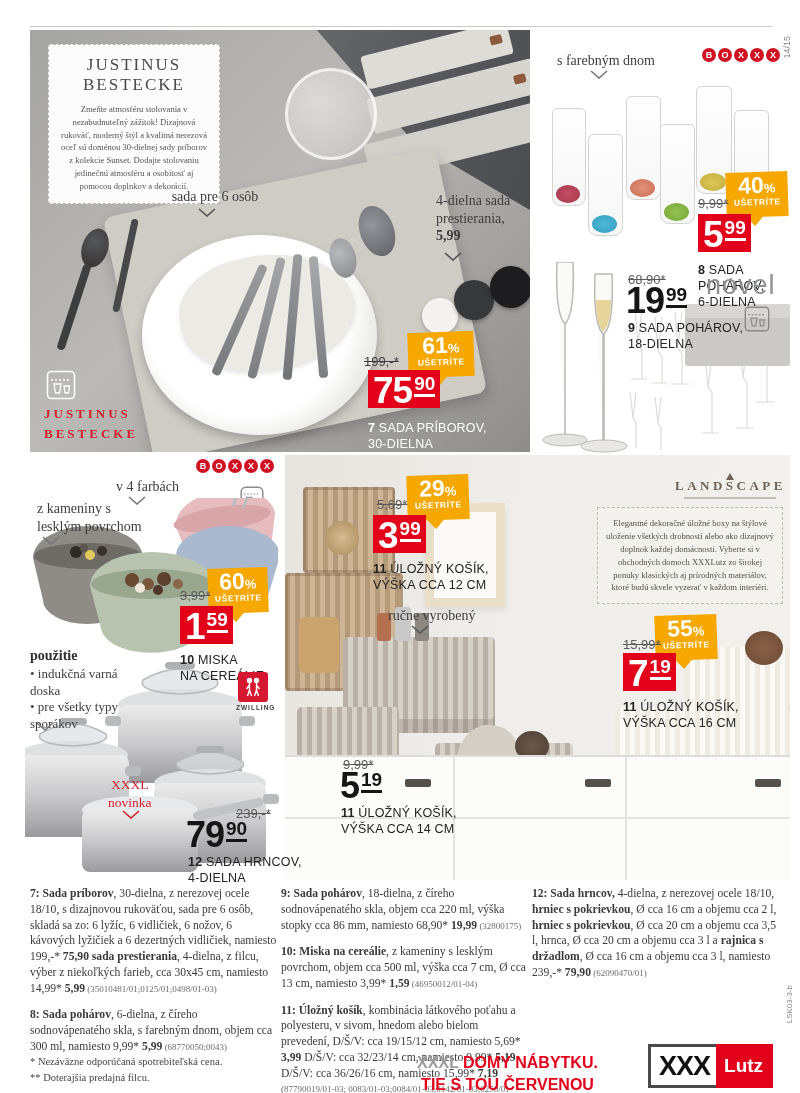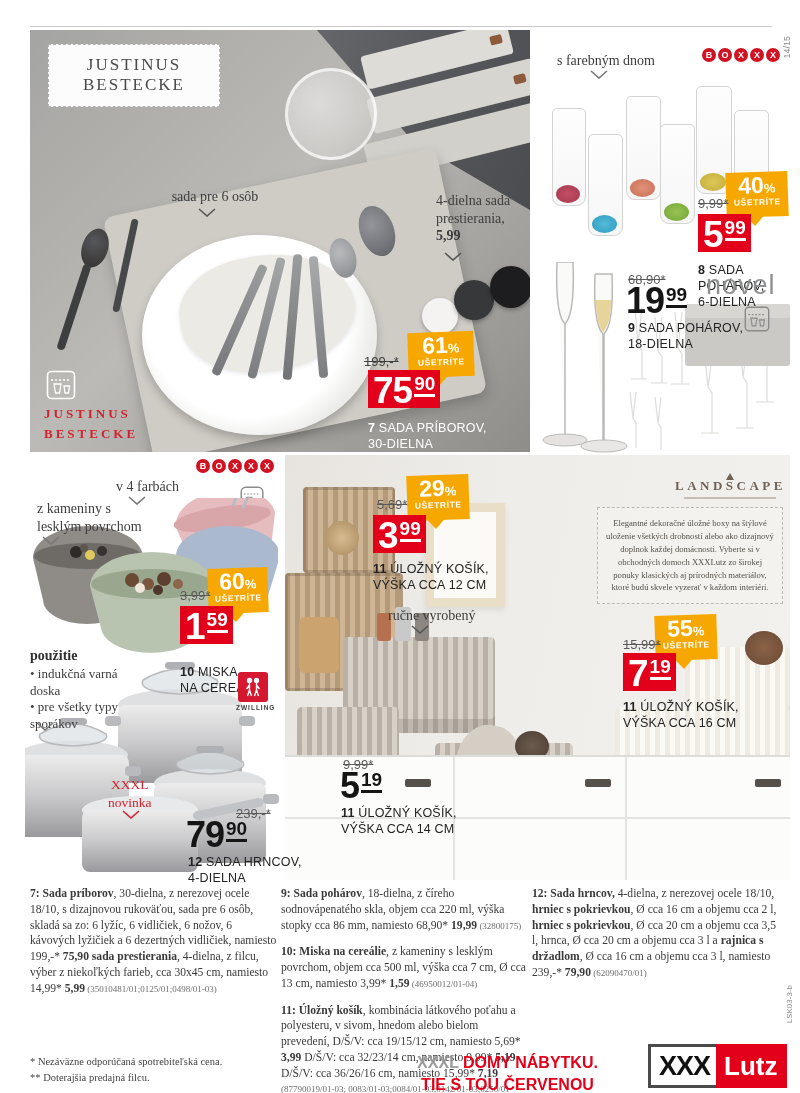--- a/index.html
+++ b/index.html
@@ -43,21 +43,21 @@
   .zwl{z-index:6;text-align:center;width:34px;}
   .zwl .sq{width:30px;height:30px;background:#d5172f;border-radius:3px;margin:0 auto;
            display:flex;align-items:center;justify-content:center;}
   .zwl .nm{font-size:6.5px;font-weight:700;letter-spacing:1px;color:#3a3a3a;margin-top:2px;}
   .landscape{z-index:6;text-align:center;color:#6f6257;}
   .landscape .nm{font-family:"Liberation Serif",serif;font-size:13px;letter-spacing:3.5px;font-weight:700;}
   .landscape .tg{width:92px;height:2px;background:#c6beb4;margin:3px auto 0;}
   .xxxlutz{display:flex;z-index:6;}
   .xxxlutz .l{background:#fff;border:3px solid #4a4a4a;border-right:none;color:#111;
       font-weight:800;font-size:27px;letter-spacing:-1px;padding:2px 6px 2px 8px;line-height:34px;}
-  .xxxlutz .r{background:#e2001a;color:#fff;font-weight:800;font-size:26px;
+  .xxxlutz .r{background:#e2001a;color:#fff;font-weight:800;font-size:19px;
       padding:5px 10px 5px 8px;line-height:34px;}
 
   
   .infobox{background:rgba(255,255,255,.96);border:1px dashed #b5b5b5;text-align:center;
            z-index:5;padding:10px 10px;}
   .infobox .t{font-family:"Liberation Serif",serif;font-size:17px;letter-spacing:2px;
               color:#4a4a4a;line-height:1.2;}
   .infobox .b{font-family:"Liberation Serif",serif;font-size:8.6px;line-height:1.5;
               color:#555;margin-top:7px;}
 
@@ -110,20 +110,21 @@
     <div class="abs" style="left:258px;top:224px;width:9px;height:126px;background:linear-gradient(#9a9c9e,#717376);border-radius:4px;transform:rotate(5deg);"></div>
     <div class="abs" style="left:284px;top:226px;width:9px;height:122px;background:linear-gradient(#a8aaac,#7b7d80);border-radius:4px;transform:rotate(-5deg);"></div>
     <div class="abs" style="left:300px;top:208px;width:26px;height:40px;background:radial-gradient(circle at 40% 35%,#b8babc,#84868a);border-radius:50%;transform:rotate(-14deg);"></div>
     <div class="abs" style="left:330px;top:175px;width:34px;height:52px;background:radial-gradient(circle at 40% 35%,#93959a,#5f6165);border-radius:50%;transform:rotate(-20deg);"></div>
     <div class="abs" style="left:52px;top:198px;width:26px;height:40px;background:radial-gradient(circle at 40% 35%,#55575a,#332f2e);border-radius:50%;transform:rotate(18deg);"></div>
     <div class="abs" style="left:40px;top:232px;width:8px;height:90px;background:#3c3e40;border-radius:4px;transform:rotate(18deg);"></div>
     <div class="abs" style="left:92px;top:188px;width:7px;height:95px;background:#46484a;border-radius:4px;transform:rotate(12deg);"></div>
 
     <div class="abs infobox" style="left:18px;top:14px;width:150px;">
       <div class="t"><span>JUSTINUS</span><br><span>BESTECKE</span></div>
+      <div class="b">Zmeňte atmosféru stolovania v nezabudnuteľný zážitok! Dizajnová rukoväť, moderný štýl a kvalitná nerezová oceľ sú doménou 30-dielnej sady príborov z kolekcie Sunset. Dodajte stolovaniu jedinečnú atmosféru a osobitosť aj pomocou doplnkov a dekorácií.</div>
     </div>
 
     <div class="abs callout serif" style="left:110px;top:158px;width:150px;text-align:center;">sada pre 6 osôb</div>
     <svg class="abs chev" style="left:168px;top:178px;" width="18" height="9" viewBox="0 0 18 9">
         <path d="M1 1 L9 8 L17 1" fill="none" stroke="#555" stroke-width="1.6"></path>
       </svg>
 
     <div class="abs callout serif" style="left:406px;top:162px;width:100px;">
       <span>4-dielna sada</span><br><span>prestierania,</span><br><b>5,99</b>
     </div>
@@ -296,21 +297,21 @@
 
   <div class="abs badge" style="left:208px;top:568px;width:60px;height:43px;">
     <span class="pct">60</span><span class="sgn">%</span>
     <span class="lbl">UŠETRÍTE</span>
   </div>
   <div class="abs old onwhite" style="left:180px;top:588px;">3,99*</div>
   <div class="abs pricebox" style="left:180px;top:606px;">
     <span class="p-int">1</span>
     <span class="p-dec">59</span>
   </div>
-  <div class="abs caption" style="left:180px;top:652px;margin-top:12px;">
+  <div class="abs caption" style="left:180px;top:652px;">
     <b>10</b> <span>MISKA</span><br><span>NA CEREÁLIE</span>
   </div>
 
   <div class="abs" style="left:30px;top:648px;z-index:6;">
     <div class="serif" style="font-weight:700;font-size:14px;color:#2f2f2f;">použitie</div>
     <div class="serif" style="font-size:13px;color:#3d3d3d;width:112px;line-height:1.28;margin-top:2px;">• <span>indukčná varná doska</span></div>
     <div class="serif" style="font-size:13px;color:#3d3d3d;width:112px;line-height:1.28;">• <span>pre všetky typy sporákov</span></div>
   </div>
   <svg class="abs chev" style="left:36px;top:722px;" width="18" height="9" viewBox="0 0 18 9">
       <path d="M1 1 L9 8 L17 1" fill="none" stroke="#777" stroke-width="1.6"></path>
@@ -467,20 +468,21 @@
       <span class="p-int">5</span>
       <span class="p-dec">19</span>
     </div>
     <div class="abs caption" style="left:56px;top:350px;">
       <b>11</b> <span>ÚLOŽNÝ KOŠÍK,</span><br><span>VÝŠKA CCA 14 CM</span>
     </div>
   </div>
 
   <div class="abs details" style="left:30px;top:886px;width:248px;">
     <p><span class="b">7: Sada príborov</span><span>, 30-dielna, z nerezovej ocele 18/10, s dizajnovou rukoväťou, sada pre 6 osôb, skladá sa zo: 6 lyžíc, 6 vidličiek, 6 nožov, 6 kávových lyžičiek a 6 dezertných vidličiek, namiesto 199,-* </span><span class="b">75,90 sada prestierania</span><span>, 4-dielna, z filcu, výber z niekoľkých farieb, cca 30x45 cm, namiesto 14,99* </span><span class="b">5,99</span><span class="c"> (35010481/01;0125/01;0498/01-03)</span></p>
+    <p><span class="b">8: Sada pohárov</span><span>, 6-dielna, z číreho sodnovápenatého skla, s farebným dnom, objem cca 300 ml, namiesto 9,99* </span><span class="b">5,99</span><span class="c"> (68770050;0043)</span></p>
   </div>
   <div class="abs details" style="left:281px;top:886px;width:248px;">
     <p><span class="b">9: Sada pohárov</span><span>, 18-dielna, z číreho sodnovápenatého skla, objem cca 220 ml, výška stopky cca 86 mm, namiesto 68,90* </span><span class="b">19,99</span><span class="c"> (32800175)</span></p>
     <p><span class="b">10: Miska na cereálie</span><span>, z kameniny s lesklým povrchom, objem cca 500 ml, výška cca 7 cm, Ø cca 13 cm, namiesto 3,99* </span><span class="b">1,59</span><span class="c"> (46950012/01-04)</span></p>
     <p><span class="b">11: Úložný košík</span><span>, kombinácia látkového poťahu a polyesteru, v sivom, hnedom alebo bielom prevedení, D/Š/V: cca 19/15/12 cm, namiesto 5,69* </span><span class="b">3,99</span><span> D/Š/V: cca 32/23/14 cm, namiesto 9,99* </span><span class="b">5,19</span><span> D/Š/V: cca 36/26/16 cm, namiesto 15,99* </span><span class="b">7,19</span><span class="c"> (87790019/01-03; 0083/01-03;0084/01-03;0142/01-03;0250/01-03;0265/01-03)</span></p>
   </div>
   <div class="abs details" style="left:532px;top:886px;width:246px;">
     <p><span class="b">12: Sada hrncov,</span><span> 4-dielna, z nerezovej ocele 18/10, </span><span class="b">hrniec s pokrievkou</span><span>, Ø cca 16 cm a objemu cca 2 l, </span><span class="b">hrniec s pokrievkou</span><span>, Ø cca 20 cm a objemu cca 3,5 l, hrnca, Ø cca 20 cm a objemu cca 3 l a </span><span class="b">rajnica s držadlom</span><span>, Ø cca 16 cm a objemu cca 3 l, namiesto 239,-* </span><span class="b">79,90</span><span class="c"> (62090470/01)</span></p>
   </div>
 

